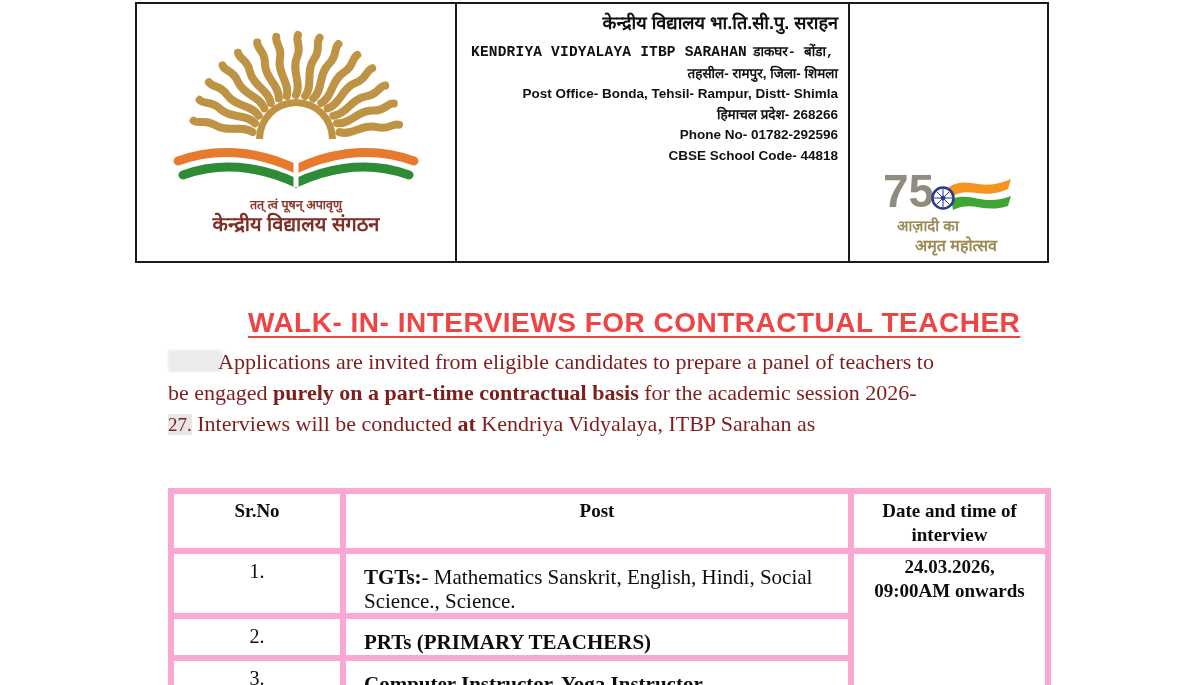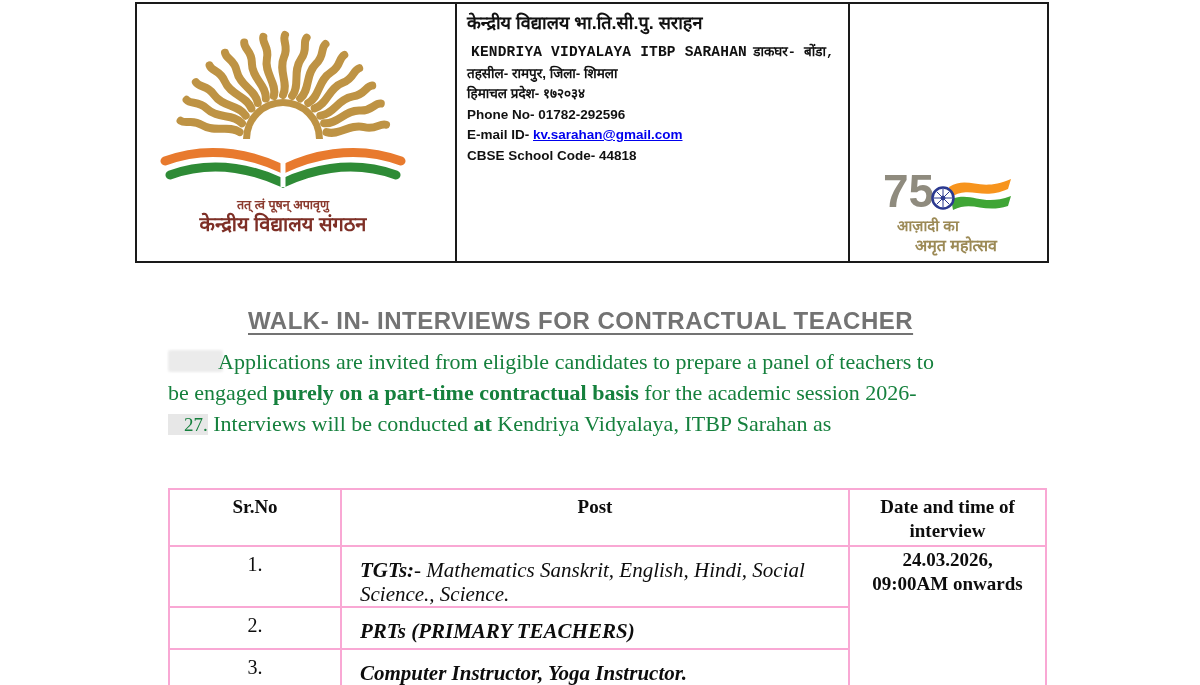--- a/index.html
+++ b/index.html
@@ -3,51 +3,51 @@
 <meta charset="utf-8">
 <style>
   html,body{margin:0;padding:0;background:#ffffff;}
   #canvas{position:relative;width:1200px;height:685px;background:#ffffff;overflow:hidden;
           font-family:"Liberation Serif", serif;color:#111;}
 
   
   #letterhead{position:absolute;left:135px;top:2px;width:910px;height:257px;
               border:2px solid #1a1a1a;display:flex;}
   .lh-cell{box-sizing:border-box;height:100%;}
-  #lh-left{width:320px;border-right:2px solid #1a1a1a;display:flex;align-items:center;}
+  #lh-left{width:320px;border-right:2px solid #1a1a1a;display:flex;align-items:center;justify-content:center;}
   #lh-center{width:393px;border-right:2px solid #1a1a1a;display:flex;flex-direction:column;
-             align-items:flex-start;padding:6px 10px;box-sizing:border-box;
+             align-items:flex-end;padding:6px 10px;box-sizing:border-box;
              font-family:"Liberation Sans", sans-serif;font-weight:bold;font-size:13.5px;line-height:20.5px;}
   #lh-right{flex:1;display:flex;align-items:flex-end;justify-content:center;}
   .hi-title{font-size:18px;font-weight:600;line-height:26px;margin-bottom:6px;font-family:"Liberation Sans",sans-serif;}
   .lh-line2{width:100%;display:flex;justify-content:space-between;align-items:baseline;padding:0 4px;box-sizing:border-box;font-family:Liberation Mono, monospace;}
   .lh-name{font-size:14.5px;letter-spacing:.2px;}
   .lh-line{white-space:nowrap;}
   a.email{color:#0000EE;text-decoration:underline;font-weight:bold;}
 
   
   #notice-title{position:absolute;left:248px;top:307px;
-    font-family:"Liberation Sans", sans-serif;font-weight:bold;font-size:24px;letter-spacing:.5px;
-    text-decoration:underline;text-decoration-thickness:2px;text-underline-offset:4px;color:#737373;}
+    font-family:"Liberation Sans", sans-serif;font-weight:bold;font-size:28px;letter-spacing:.5px;
+    text-decoration:underline;text-decoration-thickness:2px;text-underline-offset:4px;color:#ef4444;}
   #notice-paragraph{position:absolute;left:168px;top:346px;width:880px;
-    font-size:22px;line-height:31px;color:#15803d;}
+    font-size:22px;line-height:31px;color:#7f1d1d;}
   .para-line{white-space:nowrap;}
   .para-line.indent{text-indent:50px;}
   .b{font-weight:bold;}
-  .shaded{background:#e7e7e7;padding-left:16px;}
+  .shaded{background:#e7e7e7;}
   #smudge1{position:absolute;left:168px;top:350px;width:55px;height:22px;background:#d9d9d9;
            opacity:.5;filter:blur(1px);border-radius:2px;}
 
   
   #schedule{position:absolute;left:168px;top:488px;border-collapse:collapse;table-layout:fixed;width:877px;}
-  #schedule td,#schedule th{border:2px solid #f9a8d4;box-sizing:border-box;vertical-align:top;
+  #schedule td,#schedule th{border:6px solid #f9a8d4;box-sizing:border-box;vertical-align:top;
     font-family:"Liberation Serif", serif;color:#0d0d0d;overflow:hidden;}
   #schedule th{font-size:19px;font-weight:bold;text-align:center;padding-top:5px;line-height:24px;}
   td.sr{ text-align:center;font-size:20px;padding-top:6px;}
-  td.post{padding:12px 14px 0 18px;font-size:21px;line-height:23.5px;font-style:italic;}
+  td.post{padding:12px 14px 0 18px;font-size:21px;line-height:23.5px;}
   td.date-cell{vertical-align:middle;text-align:center;font-weight:bold;font-size:19px;line-height:24px;}
 
   svg text{font-family:"Liberation Sans", sans-serif;}
 </style>
 </head>
 <body>
 
 <div id="canvas">
 
   <div id="letterhead">
@@ -84,25 +84,23 @@
       </svg>
     </div>
 
     <div id="lh-center" class="lh-cell">
       <div class="hi-title">केन्द्रीय विद्यालय भा.ति.सी.पु. सराहन</div>
       <div class="lh-line2">
         <span class="lh-name">KENDRIYA VIDYALAYA ITBP SARAHAN</span>
         <span>डाकघर- बोंडा,</span>
       </div>
       <div class="lh-line">तहसील- रामपुर, जिला- शिमला</div>
-      <div class="lh-line">हिमाचल प्रदेश- १७२०३४</div>
+      <div class="lh-line">Post Office- Bonda, Tehsil- Rampur, Distt- Shimla</div>
+      <div class="lh-line">हिमाचल प्रदेश- 268266</div>
       <div class="lh-line">Phone No- 01782-292596</div>
-      <div class="lh-line">
-        <span>E-mail ID- </span><a class="email" href="#">kv.sarahan@gmail.com</a>
-      </div>
       <div class="lh-line">CBSE School Code- 44818</div>
     </div>
 
     <div id="lh-right" class="lh-cell">
       <svg width="140" height="102" viewBox="0 0 140 102">
         <text x="4" y="48" font-size="46" font-weight="600" fill="#8F8B7E">75</text>
         <path d="M70,28 C90,16 100,34 132,20 L129,30 C102,42 92,26 72,38 Z" fill="#F7941D"></path>
         <path d="M72,40 C94,32 102,48 132,37 L129,47 C104,55 94,41 74,51 Z" fill="#3FA535"></path>
         <g transform="translate(64,39)" stroke="#2B3990">
           <circle r="10.5" fill="#ffffff" stroke-width="2.5"></circle>

